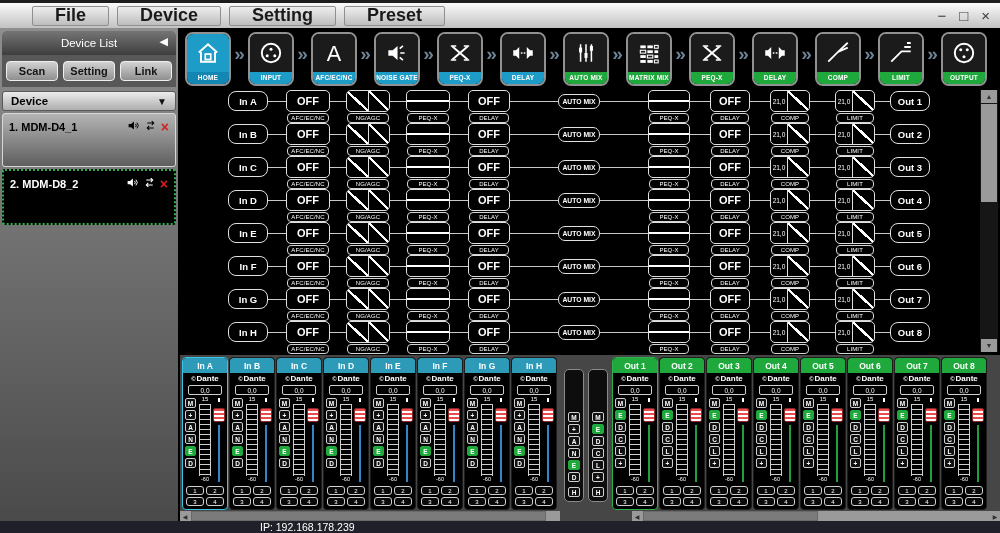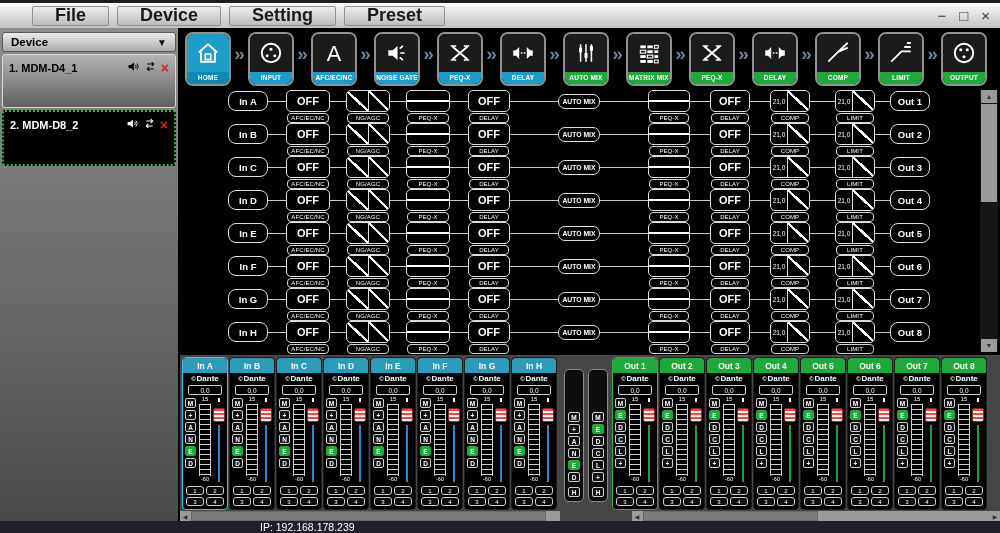--- a/index.html
+++ b/index.html
@@ -142,20 +142,31 @@
   <div class="menu-btn">Setting</div>
   <div class="menu-btn">Preset</div>
   <div id="wincontrols">
     <span>−</span>
     <span>□</span>
     <span>×</span>
   </div>
 </div>
 
 <div id="sidebar">
+  <div class="sb-panel">
+    <div class="sb-title">
+      <span>Device List</span>
+      <span class="sb-collapse">◀</span>
+    </div>
+    <div class="sb-btnrow">
+      <div class="sb-btn">Scan</div>
+      <div class="sb-btn">Setting</div>
+      <div class="sb-btn">Link</div>
+    </div>
+  </div>
   <div class="sb-drop">
     <span>Device</span>
     <span class="arrow">▼</span>
   </div>
   <div id="devlist">
       <div class="dev-item">
         <div class="dev-row">
           <span class="dev-name">1. MDM-D4_1</span>
           <span class="dev-icons">
             <span><svg width="13" height="13" viewBox="0 0 16 16">

